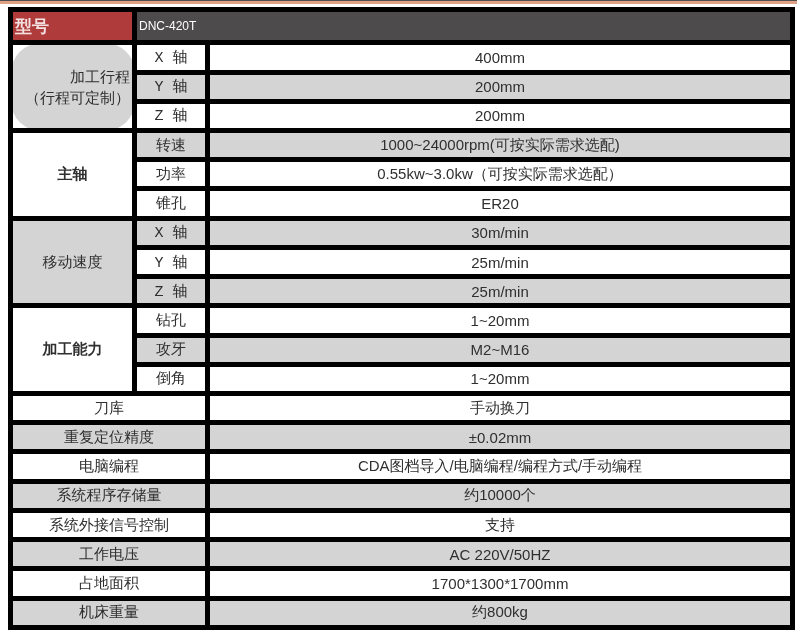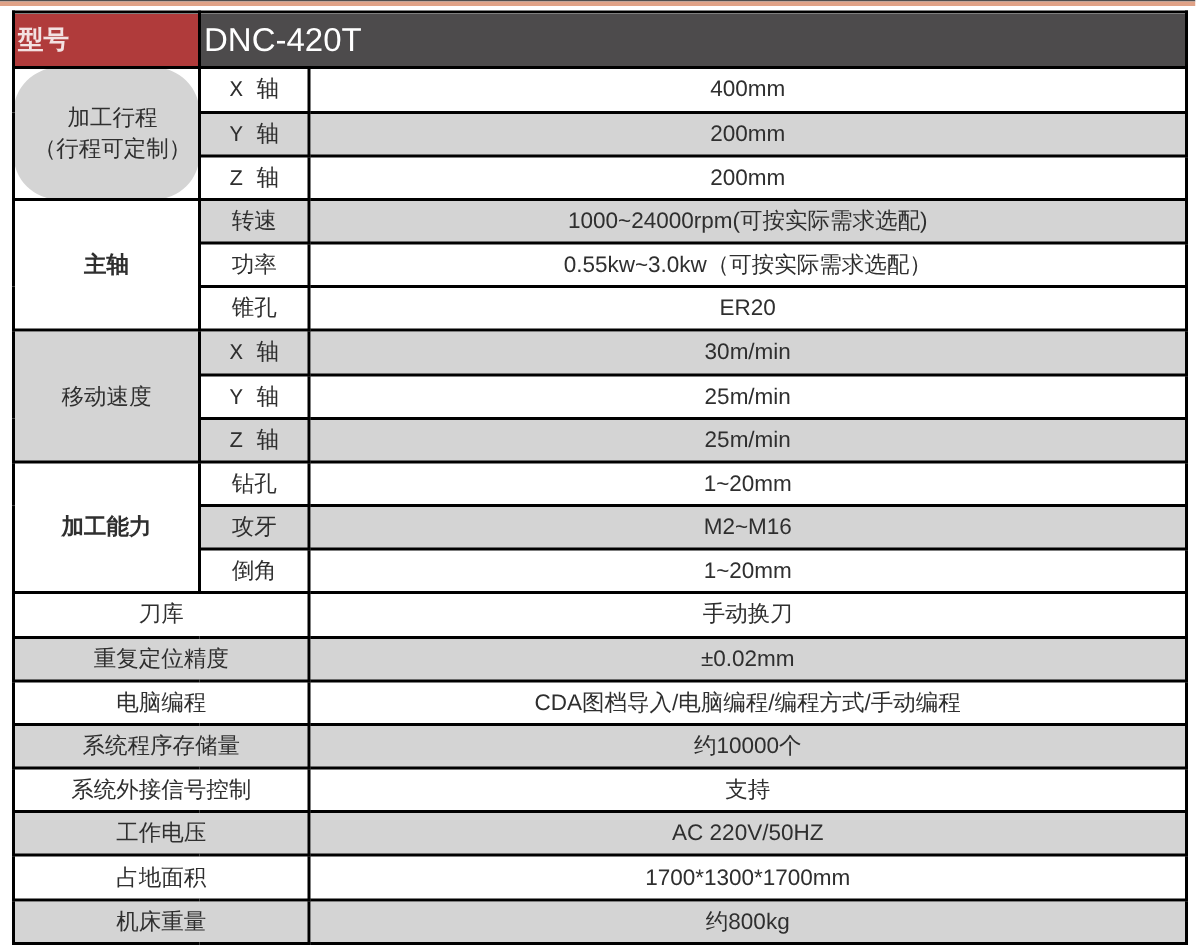--- a/index.html
+++ b/index.html
@@ -16,52 +16,52 @@
 
   table.spec {
     border-collapse: collapse;
     table-layout: fixed;
     width: 782px;
     height: 623px;
     font-size: 15px;
     color: #2f2f2f;
   }
   table.spec td, table.spec th {
-    border: 2px solid #000000;
+    border: 5px solid #000000;
     padding: 2px;
     vertical-align: middle;
     white-space: nowrap;
     overflow: hidden;
   }
   
   th.model-label {
     background: #b03b3b;
     color: #f3e1e1;
     font-size: 17px;
     font-weight: bold;
     text-align: left;
     padding-left: 13px;
   }
   th.model-value {
     background: #4d4b4c;
     color: #ffffff;
-    font-size: 22px;
+    font-size: 12px;
     font-weight: normal;
     text-align: left;
     padding-left: 76px;
   }
   
   tr.rw { background: #ffffff; }
   tr.rg { background: #d4d4d4; }
   td.cell-gray  { background: #d4d4d4; }
   td.cell-white { background: #ffffff; font-weight: bold; }
   
   td.group-label { text-align: center; }
   td.group-label.travel {
-    text-align: center;
+    text-align: right;
     padding-left: 10px;
     line-height: 21px;
     white-space: normal;
     border-radius: 30px;
   }
   td.sub { text-align: center; font-family: Liberation Mono, monospace; }
   td.val { text-align: center; padding-left: 24px; }
   td.merged-label { text-align: center; padding-left: 24px; }
 </style>
 </head>

